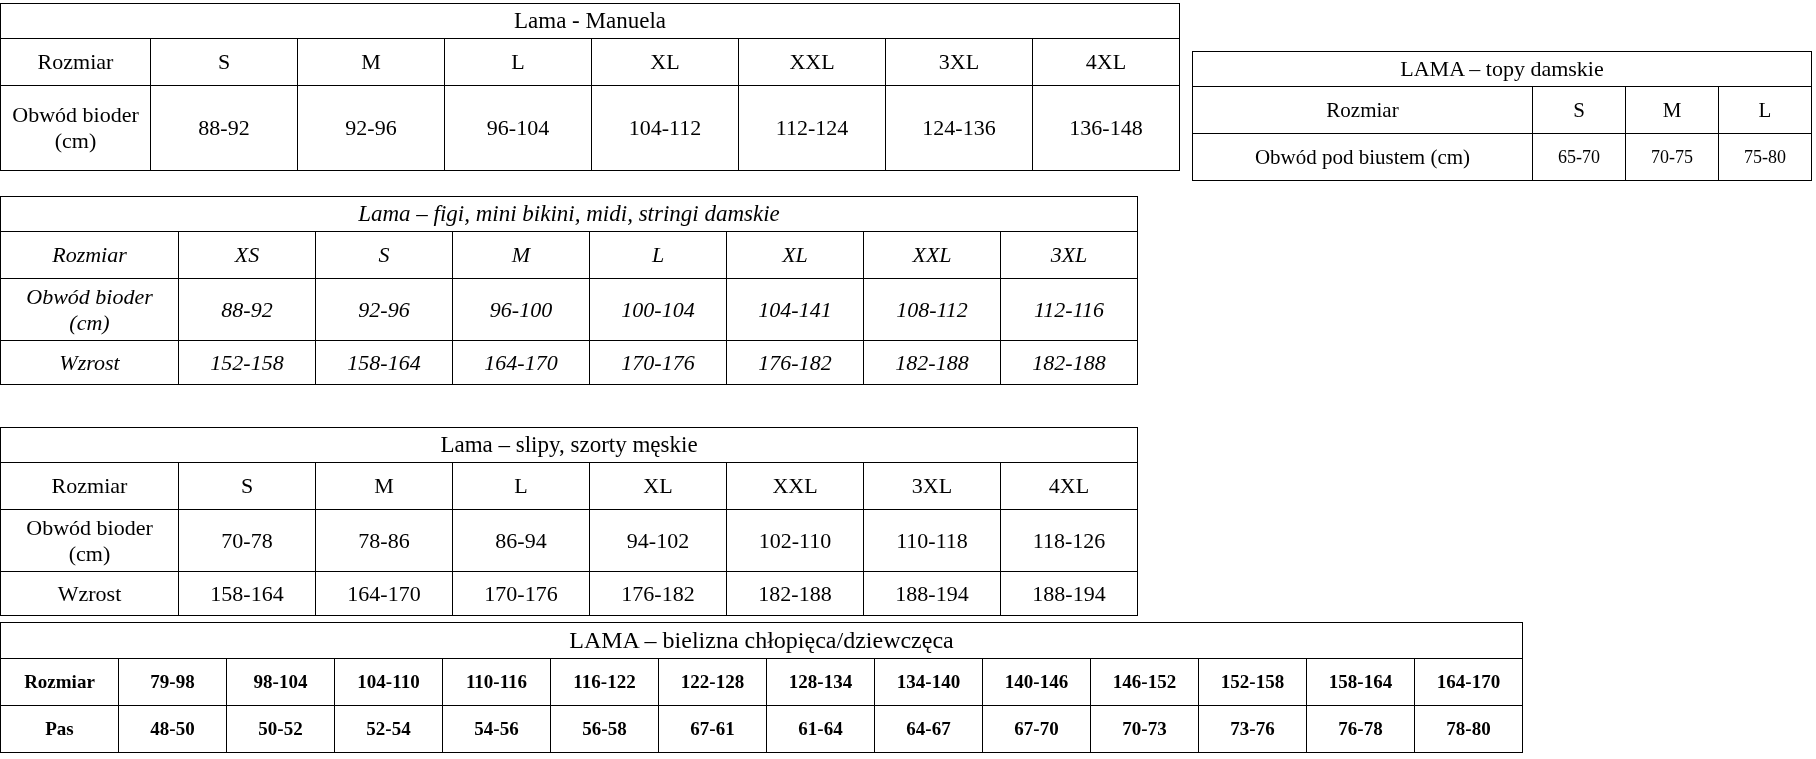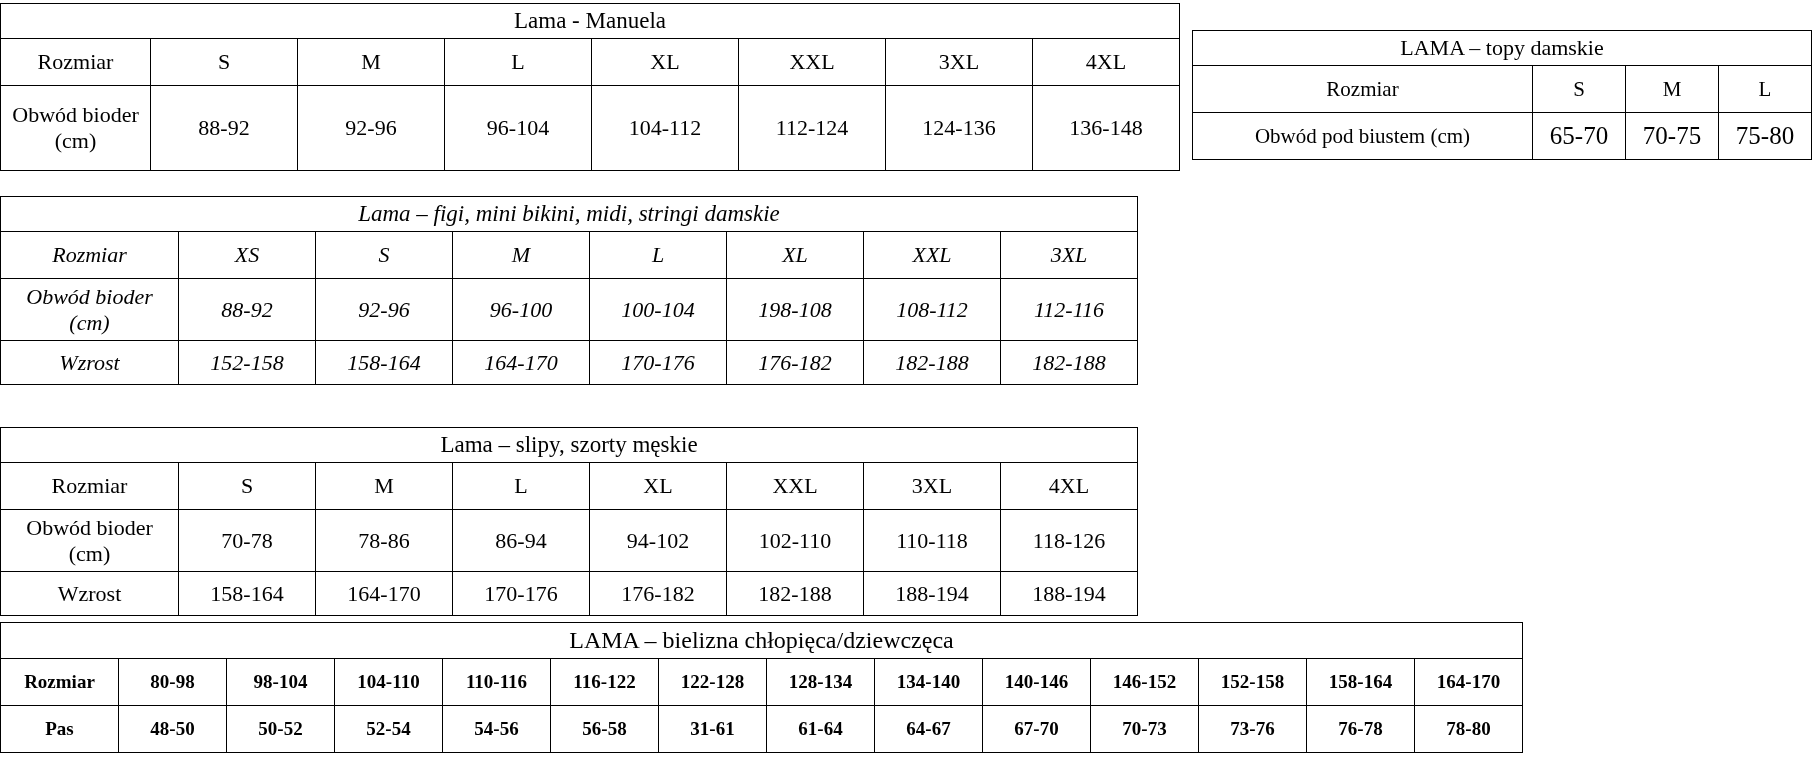--- a/index.html
+++ b/index.html
@@ -49,21 +49,21 @@
     font-size: 22px;
   }
   .val {
     font-size: 22px;
   }
 
   
   .blk { position: absolute; }
 
   #blk-manuela   { left: 0px;    top: 3px;   width: 1180px; }
-  #blk-topy      { left: 1192px; top: 30px;  width: 620px; }
+  #blk-topy      { left: 1192px; top: 51px;  width: 620px; }
   #blk-figi      { left: 0px;    top: 196px; width: 1138px; font-style: italic; }
   #blk-slipy     { left: 0px;    top: 427px; width: 1138px; }
   #blk-bielizna  { left: 0px;    top: 622px; width: 1526px; }
 
   
   #blk-manuela col.c0 { width: 150px; }
   #blk-manuela col.cx { width: 147px; }
 
   #blk-topy col.c0 { width: 340px; }
   #blk-topy col.cx { width: 93px; }
@@ -76,21 +76,21 @@
 
   #blk-bielizna col.c0 { width: 118px; }
   #blk-bielizna col.cx { width: 108px; }
 
   #blk-bielizna .hdr,
   #blk-bielizna .rowlabel,
   #blk-bielizna .val { font-size: 19px; font-weight: bold; }
   #blk-bielizna .caption-cell { font-size: 24px; }
 
   #blk-topy .hdr, #blk-topy .rowlabel { font-size: 21px; }
-  #blk-topy .val { font-size: 25px; }
+  #blk-topy .val { font-size: 18px; }
   #blk-topy .caption-cell { font-size: 22px; }
 
   .tall td { height: 38px; margin-top: 36px; }
   .manuela-body td { height: 76px; }
 </style>
 </head>
 <body>
 
 <div class="sheet">
 
@@ -187,21 +187,21 @@
           <td class="hdr">XL</td>
           <td class="hdr">XXL</td>
           <td class="hdr">3XL</td>
         </tr>
         <tr style="height:62px;">
           <td class="rowlabel">Obwód bioder (cm)</td>
           <td class="val">88-92</td>
           <td class="val">92-96</td>
           <td class="val">96-100</td>
           <td class="val">100-104</td>
-          <td class="val">198-108</td>
+          <td class="val">104-141</td>
           <td class="val">108-112</td>
           <td class="val">112-116</td>
         </tr>
         <tr style="height:44px;">
           <td class="rowlabel">Wzrost</td>
           <td class="val">152-158</td>
           <td class="val">158-164</td>
           <td class="val">164-170</td>
           <td class="val">170-176</td>
           <td class="val">176-182</td>
@@ -279,42 +279,42 @@
           <col class="cx">
           <col class="cx">
           <col class="cx">
       </colgroup>
       <tbody>
         <tr>
           <td class="caption-cell" colspan="14">LAMA – bielizna chłopięca/dziewczęca</td>
         </tr>
         <tr class="tall">
           <td class="hdr">Rozmiar</td>
-          <td class="hdr">80-98</td>
+          <td class="hdr">79-98</td>
           <td class="hdr">98-104</td>
           <td class="hdr">104-110</td>
           <td class="hdr">110-116</td>
           <td class="hdr">116-122</td>
           <td class="hdr">122-128</td>
           <td class="hdr">128-134</td>
           <td class="hdr">134-140</td>
           <td class="hdr">140-146</td>
           <td class="hdr">146-152</td>
           <td class="hdr">152-158</td>
           <td class="hdr">158-164</td>
           <td class="hdr">164-170</td>
         </tr>
         <tr class="tall">
           <td class="rowlabel">Pas</td>
           <td class="val">48-50</td>
           <td class="val">50-52</td>
           <td class="val">52-54</td>
           <td class="val">54-56</td>
           <td class="val">56-58</td>
-          <td class="val">31-61</td>
+          <td class="val">67-61</td>
           <td class="val">61-64</td>
           <td class="val">64-67</td>
           <td class="val">67-70</td>
           <td class="val">70-73</td>
           <td class="val">73-76</td>
           <td class="val">76-78</td>
           <td class="val">78-80</td>
         </tr>
       </tbody>
     </table>

